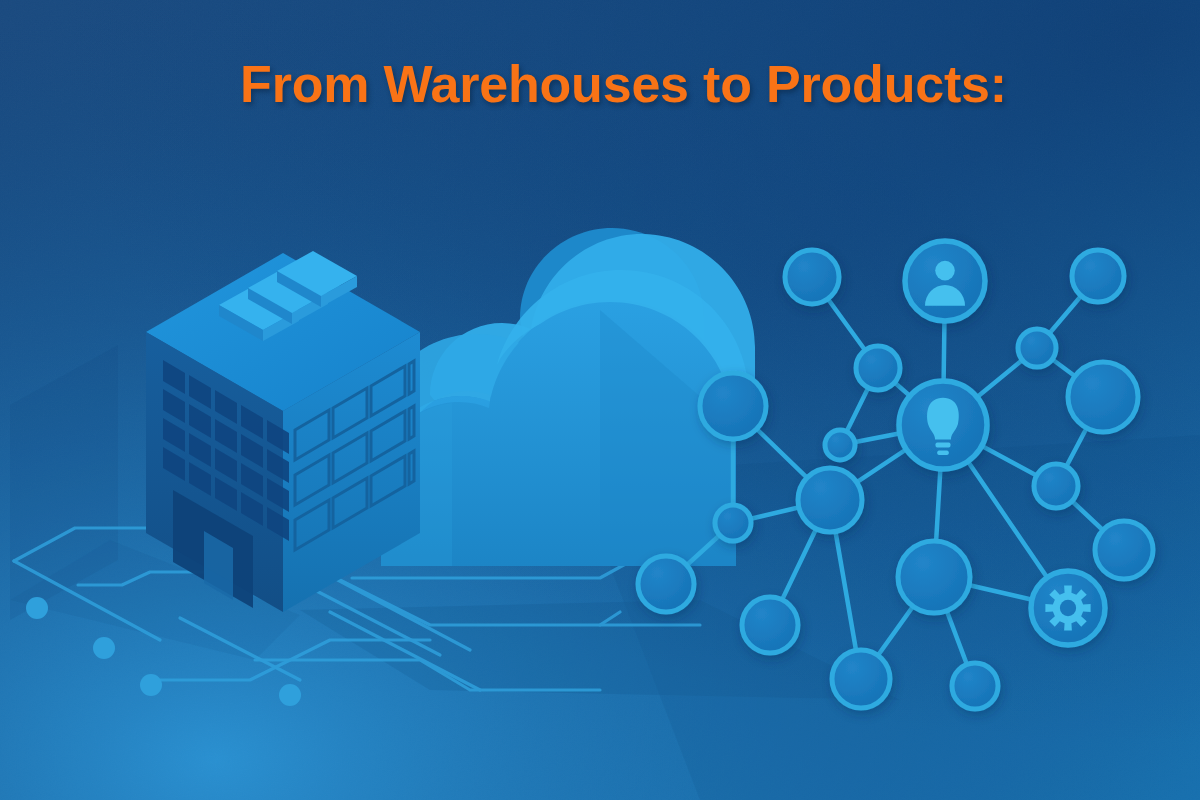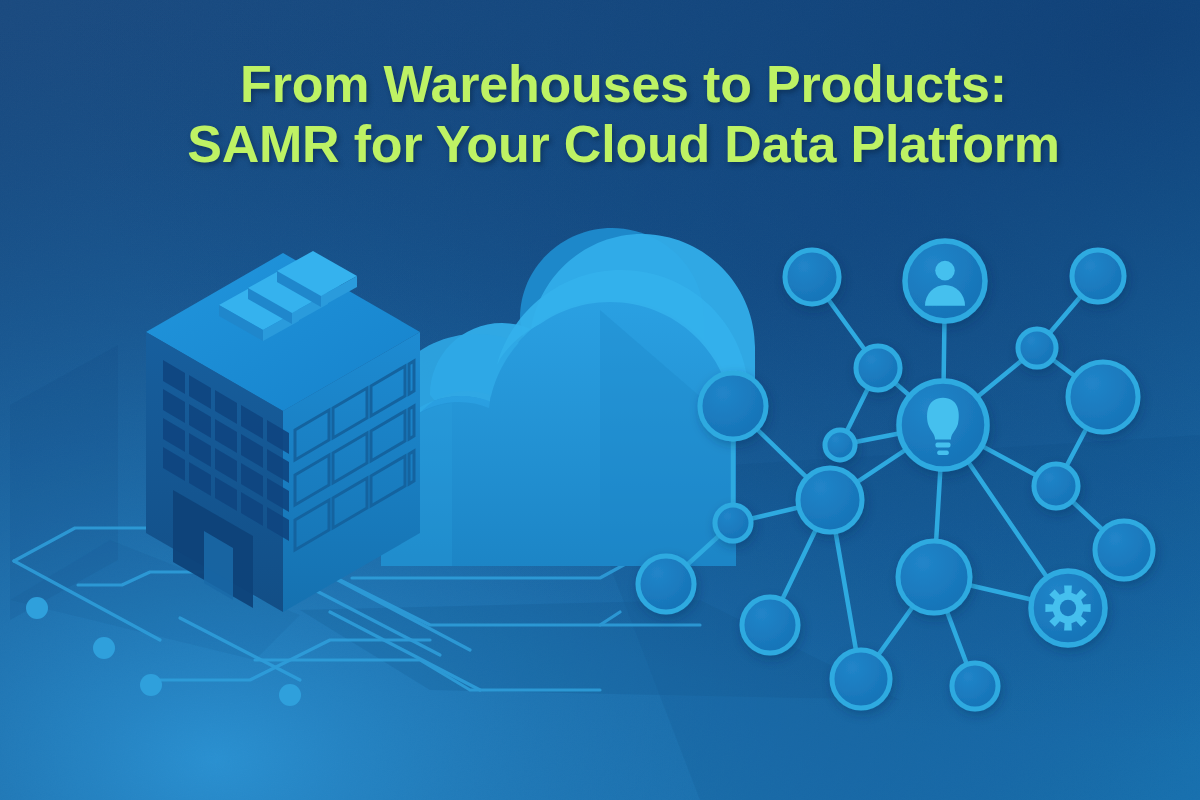--- a/index.html
+++ b/index.html
@@ -26,21 +26,21 @@
     position: absolute;
     top: 54px;
     left: 0;
     width: 1200px;
     text-align: center;
     z-index: 5;
     pointer-events: none;
   }
   .title-line {
     display: block;
-    color: #bef264;
+    color: #f97316;
     font-family: "Liberation Sans", sans-serif;
     font-weight: bold;
     font-size: 52px;
     line-height: 1.16;
     letter-spacing: -0.2px;
     text-shadow: 2px 3px 5px rgba(4, 28, 56, 0.45);
     white-space: nowrap;
     padding-left: 47px;
   }
 </style>
@@ -350,16 +350,15 @@
               <circle cx="1068" cy="608" r="8.14" fill="#1a79bd"></circle>
             </g>
           </g>
         </g>
       </g>
 
   </svg>
 
   <div id="title-block">
     <span class="title-line">From Warehouses to Products:</span>
-    <span class="title-line">SAMR for Your Cloud Data Platform</span>
   </div>
 
 </div>
 
 </body></html>

